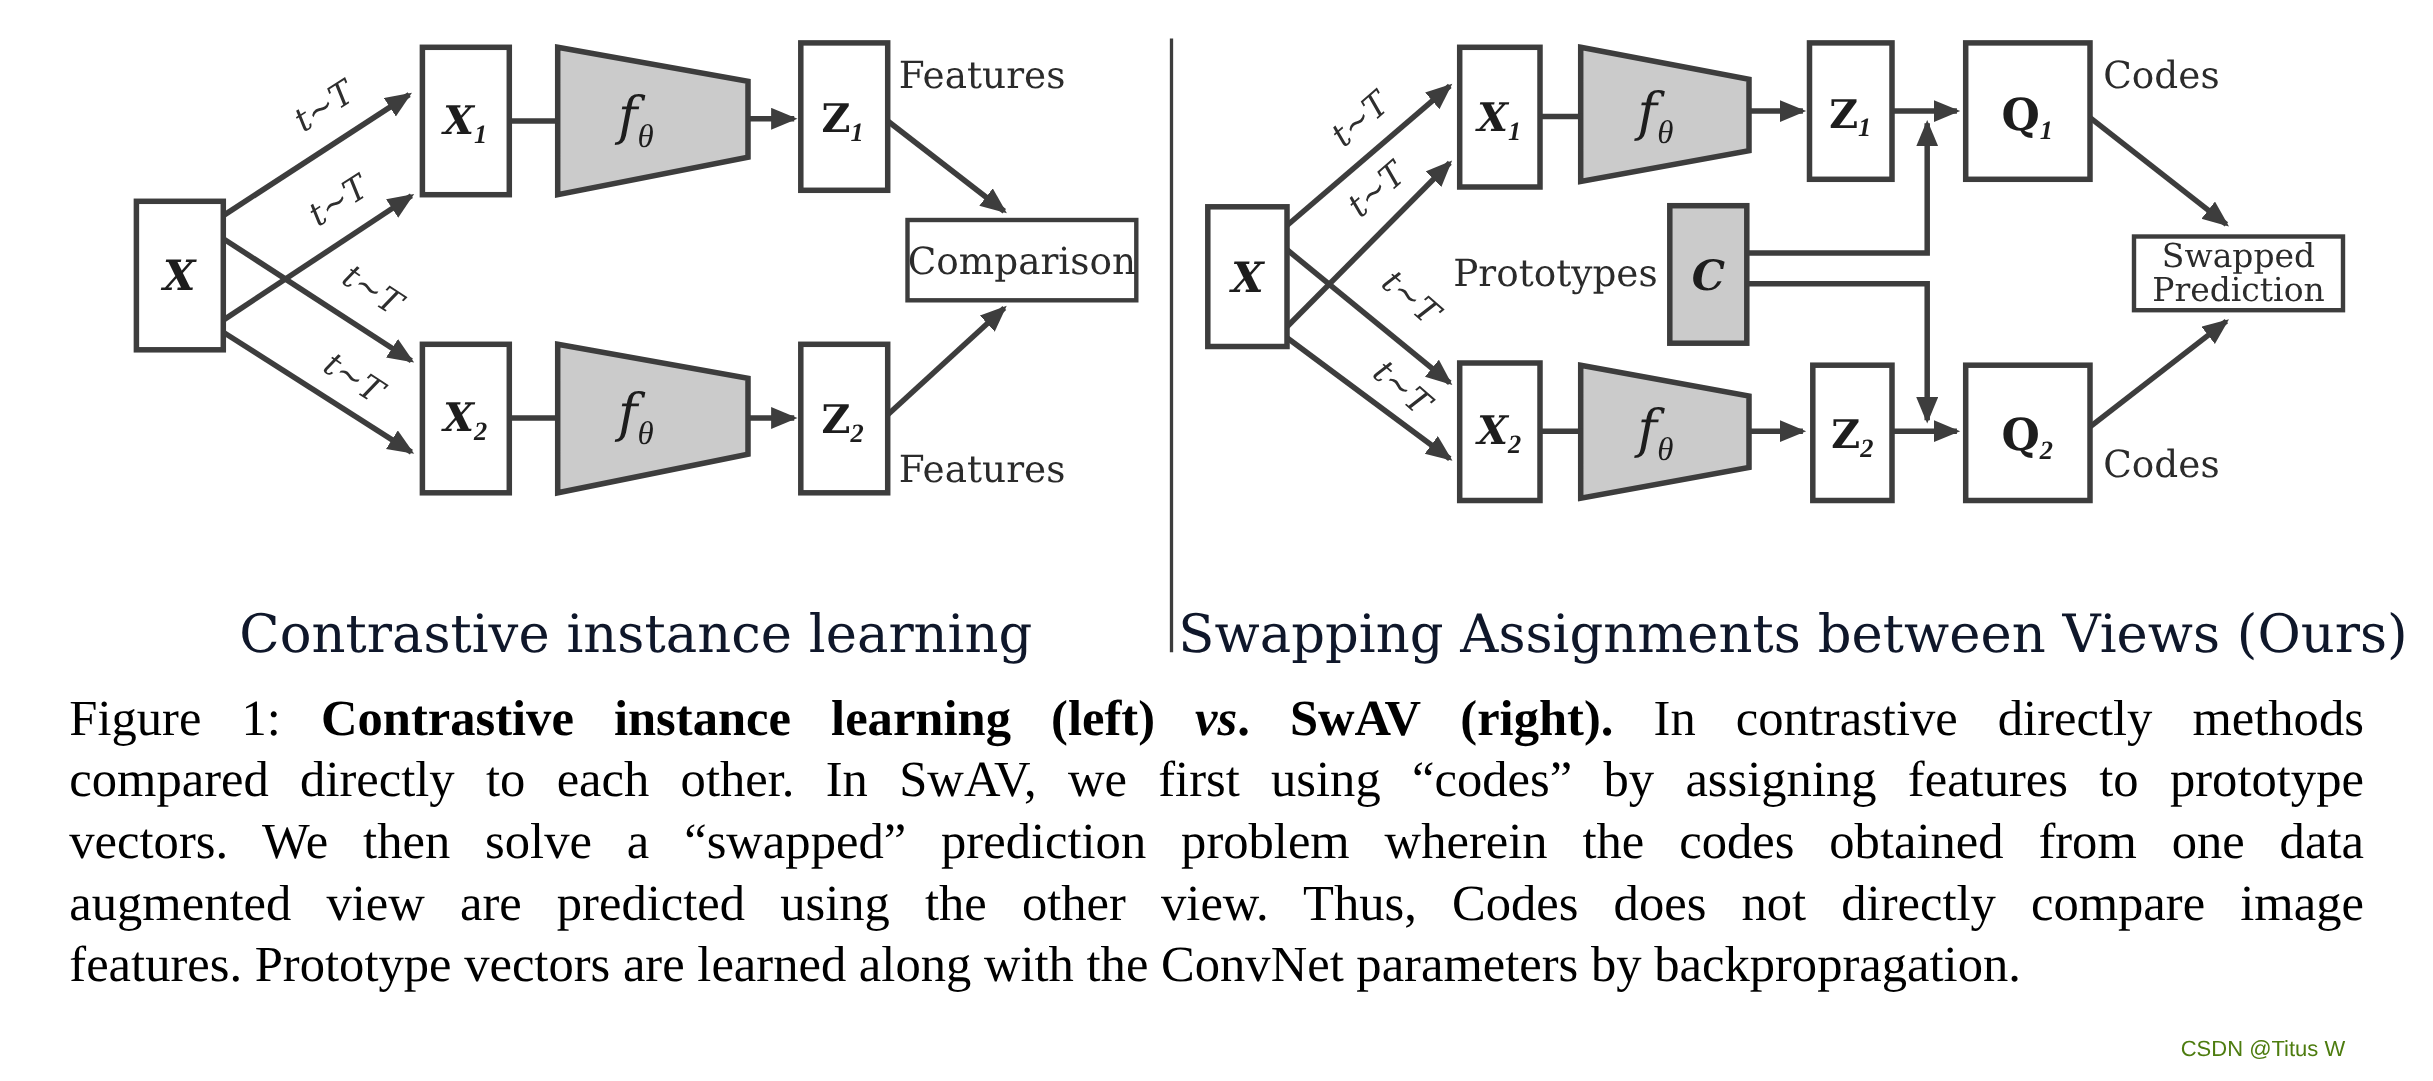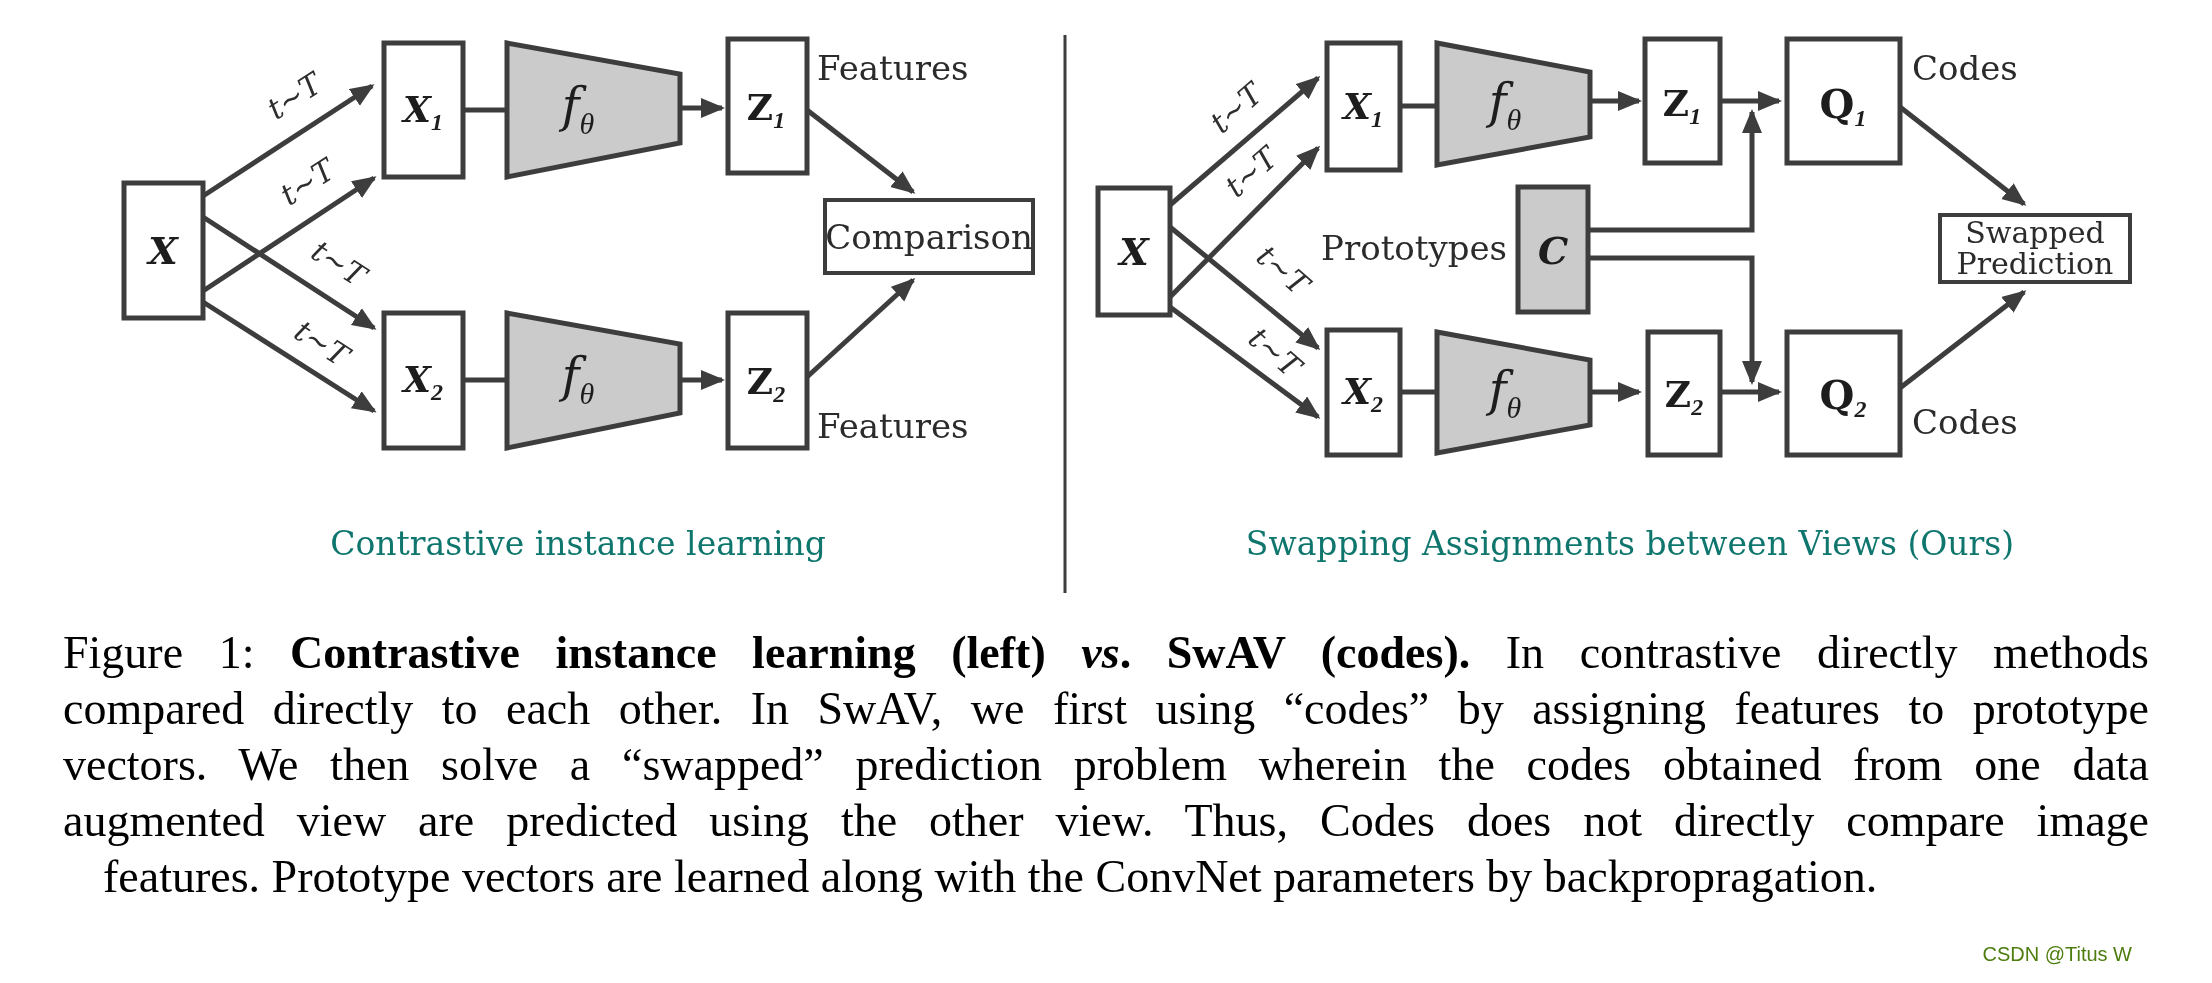--- a/index.html
+++ b/index.html
@@ -11,26 +11,26 @@
   .gbox{fill:#cbcbcb;stroke:#3d3d3d;stroke-width:5;}
   .ln{stroke:#3d3d3d;stroke-width:5;fill:none;}
   .thin{stroke:#3d3d3d;stroke-width:3;}
   .var{font-family:"DejaVu Serif",serif;font-weight:bold;font-style:italic;font-size:38px;}
   .varu{font-family:"DejaVu Serif",serif;font-weight:bold;font-style:normal;font-size:36px;}
   .sub{font-size:24px;font-style:italic;font-weight:bold;}
   .fenc{font-family:"DejaVu Serif",serif;font-style:italic;font-size:48px;}
   .fsub{font-size:30px;font-style:italic;}
   .ann{font-family:"DejaVu Serif",serif;font-size:34px;fill:#2b2b2b;}
   .tt{font-family:"DejaVu Serif",serif;font-style:italic;font-size:30px;fill:#2e2e2e;}
-  .panel-caption{position:absolute;top:524px;transform:translateX(-50%);
-    font-family:"DejaVu Serif",serif;font-size:33px;color:#0f766e;white-space:nowrap;}
+  .panel-caption{position:absolute;top:549px;transform:translateX(-50%);
+    font-family:"DejaVu Serif",serif;font-size:48px;color:#0f172a;white-space:nowrap;}
   #figure-caption{position:absolute;left:63px;top:625px;width:2086px;
     font-size:46px;line-height:56px;color:#000;}
   .cap-line{text-align:justify;text-align-last:justify;}
-  .cap-line.last{text-align-last:left;margin-left:40px;}
+  .cap-line.last{text-align-last:left;}
   .b{font-weight:bold;}
   .bi{font-weight:bold;font-style:italic;}
   #watermark{position:absolute;right:80px;top:943px;
     font-family:"Liberation Sans",sans-serif;font-size:20px;color:#4d7c0f;}
 </style>
 </head>
 <body>
 
 <div id="page">
 
@@ -152,21 +152,21 @@
       <rect class="box" x="1940" y="215" width="190" height="67" style="stroke-width:4"></rect>
       <text class="ann" x="2035" y="243" text-anchor="middle" style="font-size:30px">Swapped</text>
       <text class="ann" x="2035" y="274" text-anchor="middle" style="font-size:30px">Prediction</text>
     </g>
   </svg>
 
   <div class="panel-caption" style="left:578px;">Contrastive instance learning</div>
   <div class="panel-caption" style="left:1630px;">Swapping Assignments between Views (Ours)</div>
 
   <div id="figure-caption">
-    <div class="cap-line"><span>Figure 1: </span><span class="b">Contrastive instance learning (left) </span><span class="bi">vs</span><span class="b">. SwAV (codes).</span><span> In contrastive directly methods</span></div>
+    <div class="cap-line"><span>Figure 1: </span><span class="b">Contrastive instance learning (left) </span><span class="bi">vs</span><span class="b">. SwAV (right).</span><span> In contrastive directly methods</span></div>
     <div class="cap-line">compared directly to each other. In SwAV, we first using “codes” by assigning features to prototype</div>
     <div class="cap-line">vectors. We then solve a “swapped” prediction problem wherein the codes obtained from one data</div>
     <div class="cap-line">augmented view are predicted using the other view. Thus, Codes does not directly compare image</div>
     <div class="cap-line last">features. Prototype vectors are learned along with the ConvNet parameters by backpropragation.</div>
   </div>
 
   <div id="watermark">CSDN @Titus W</div>
 </div>
 
 </body></html>

